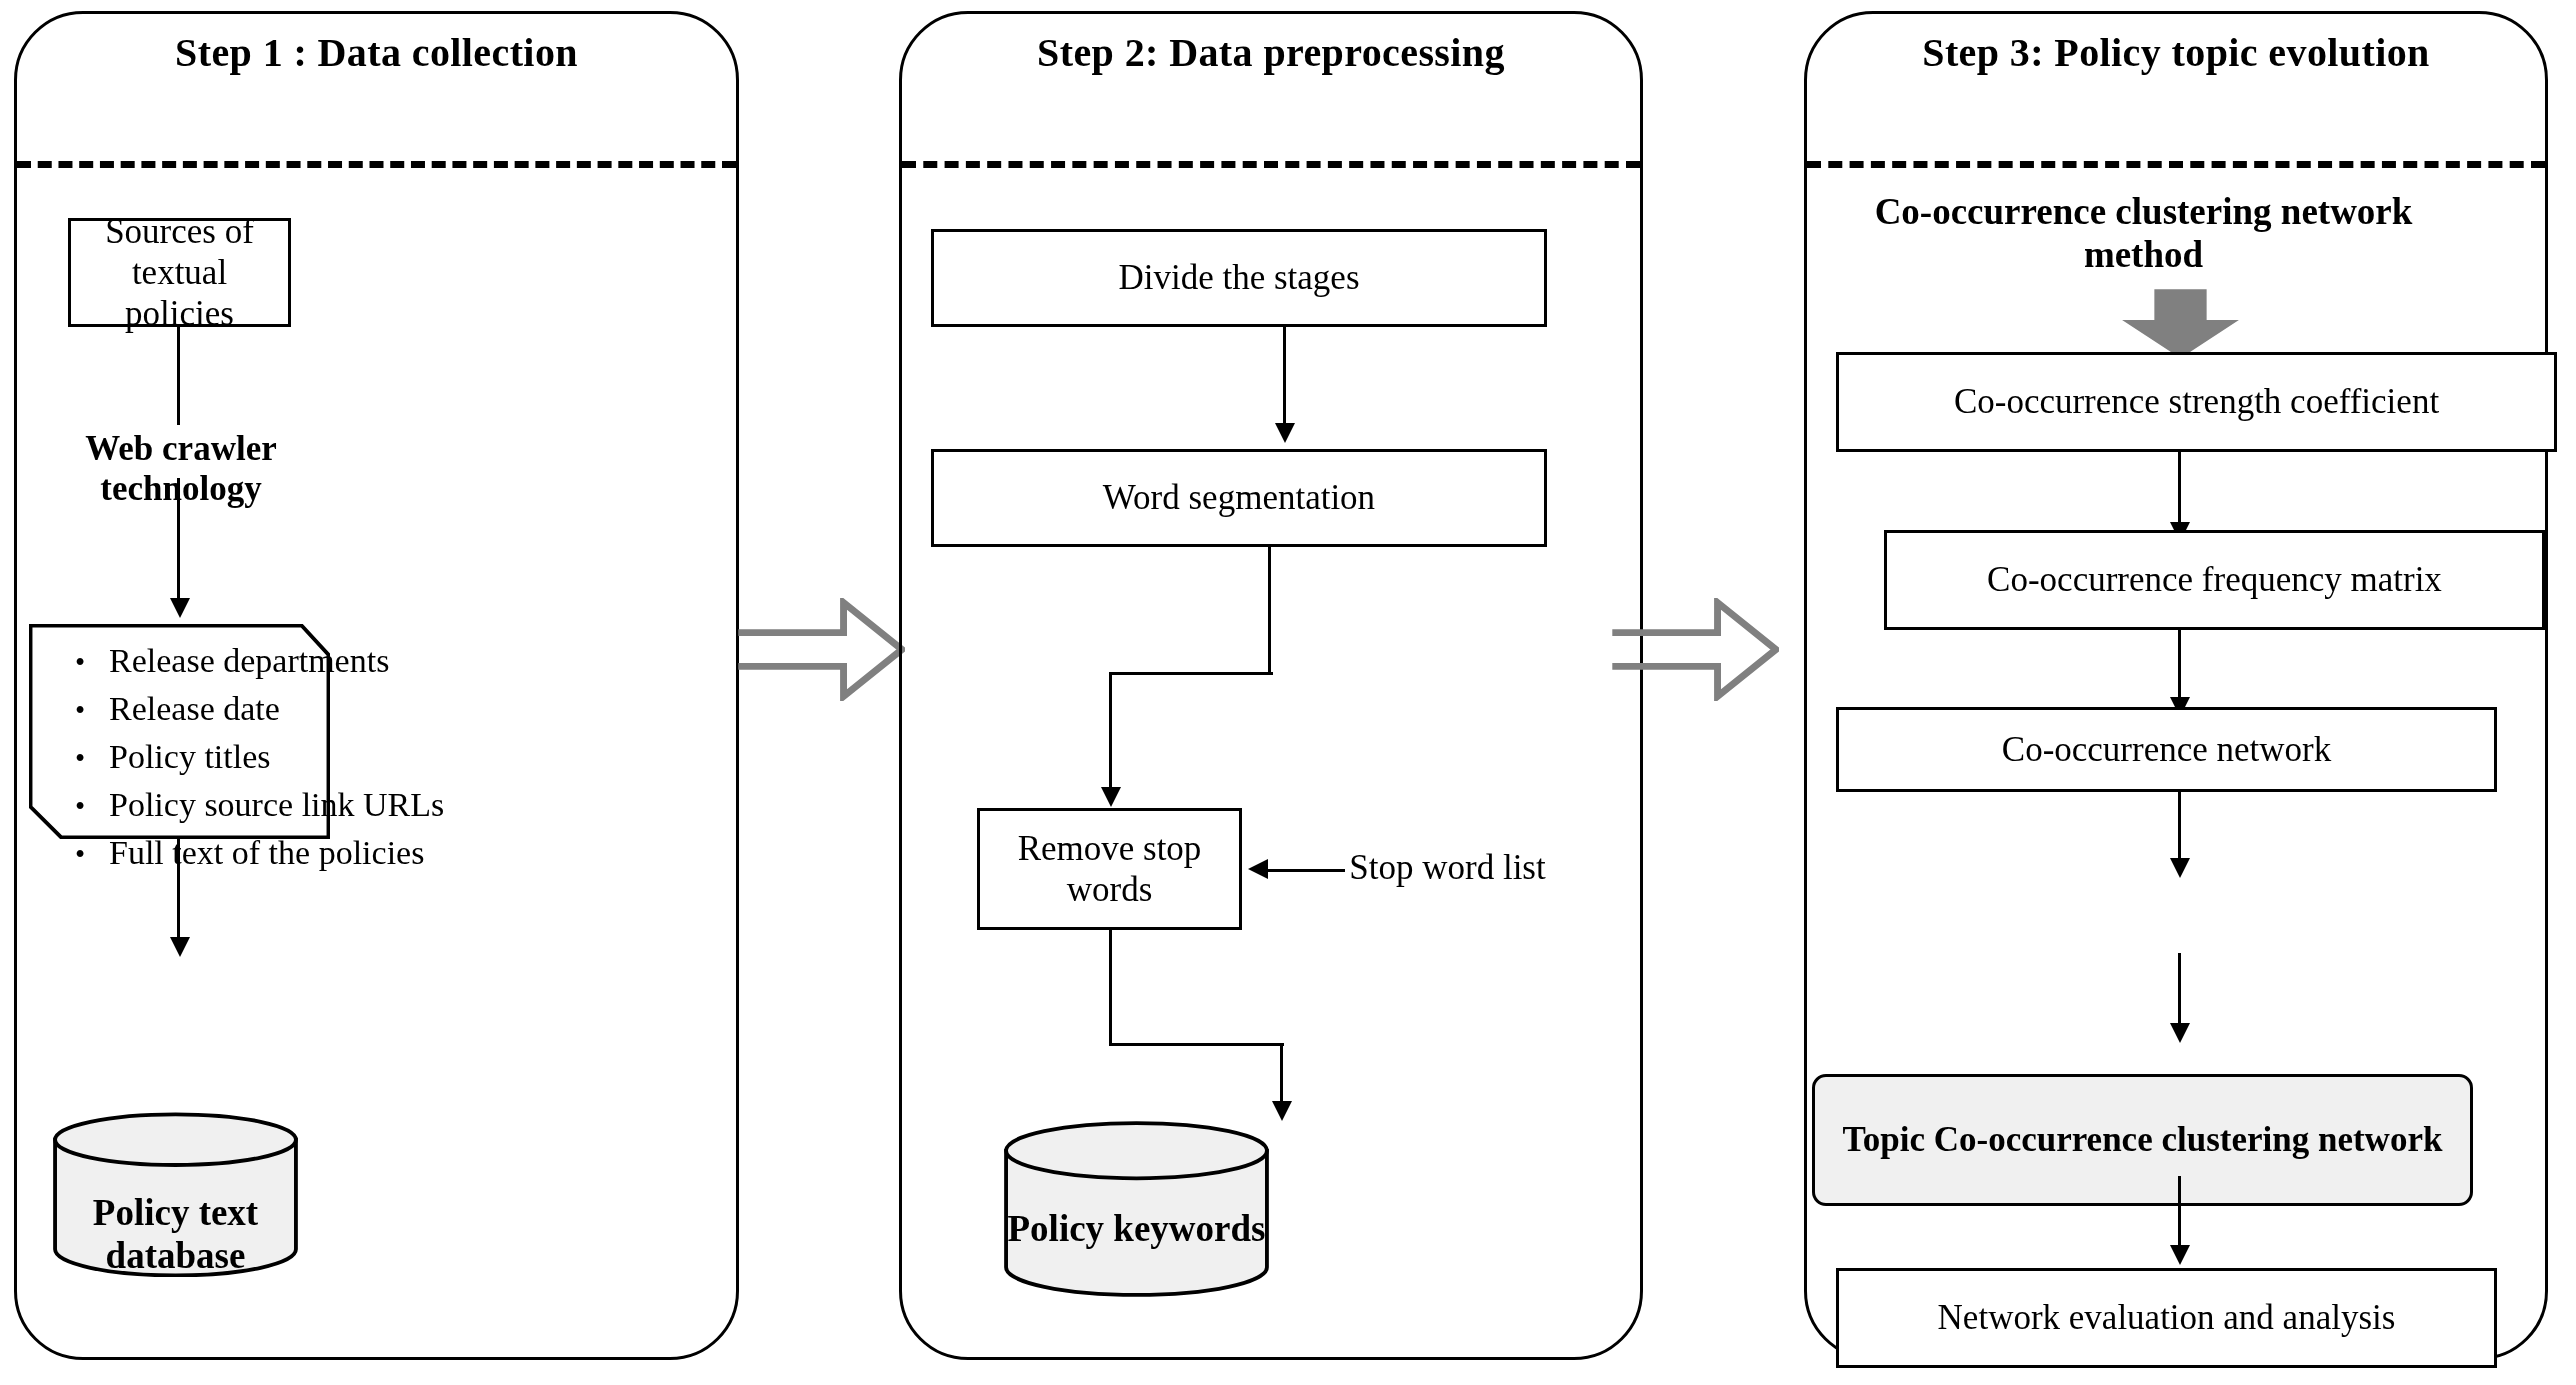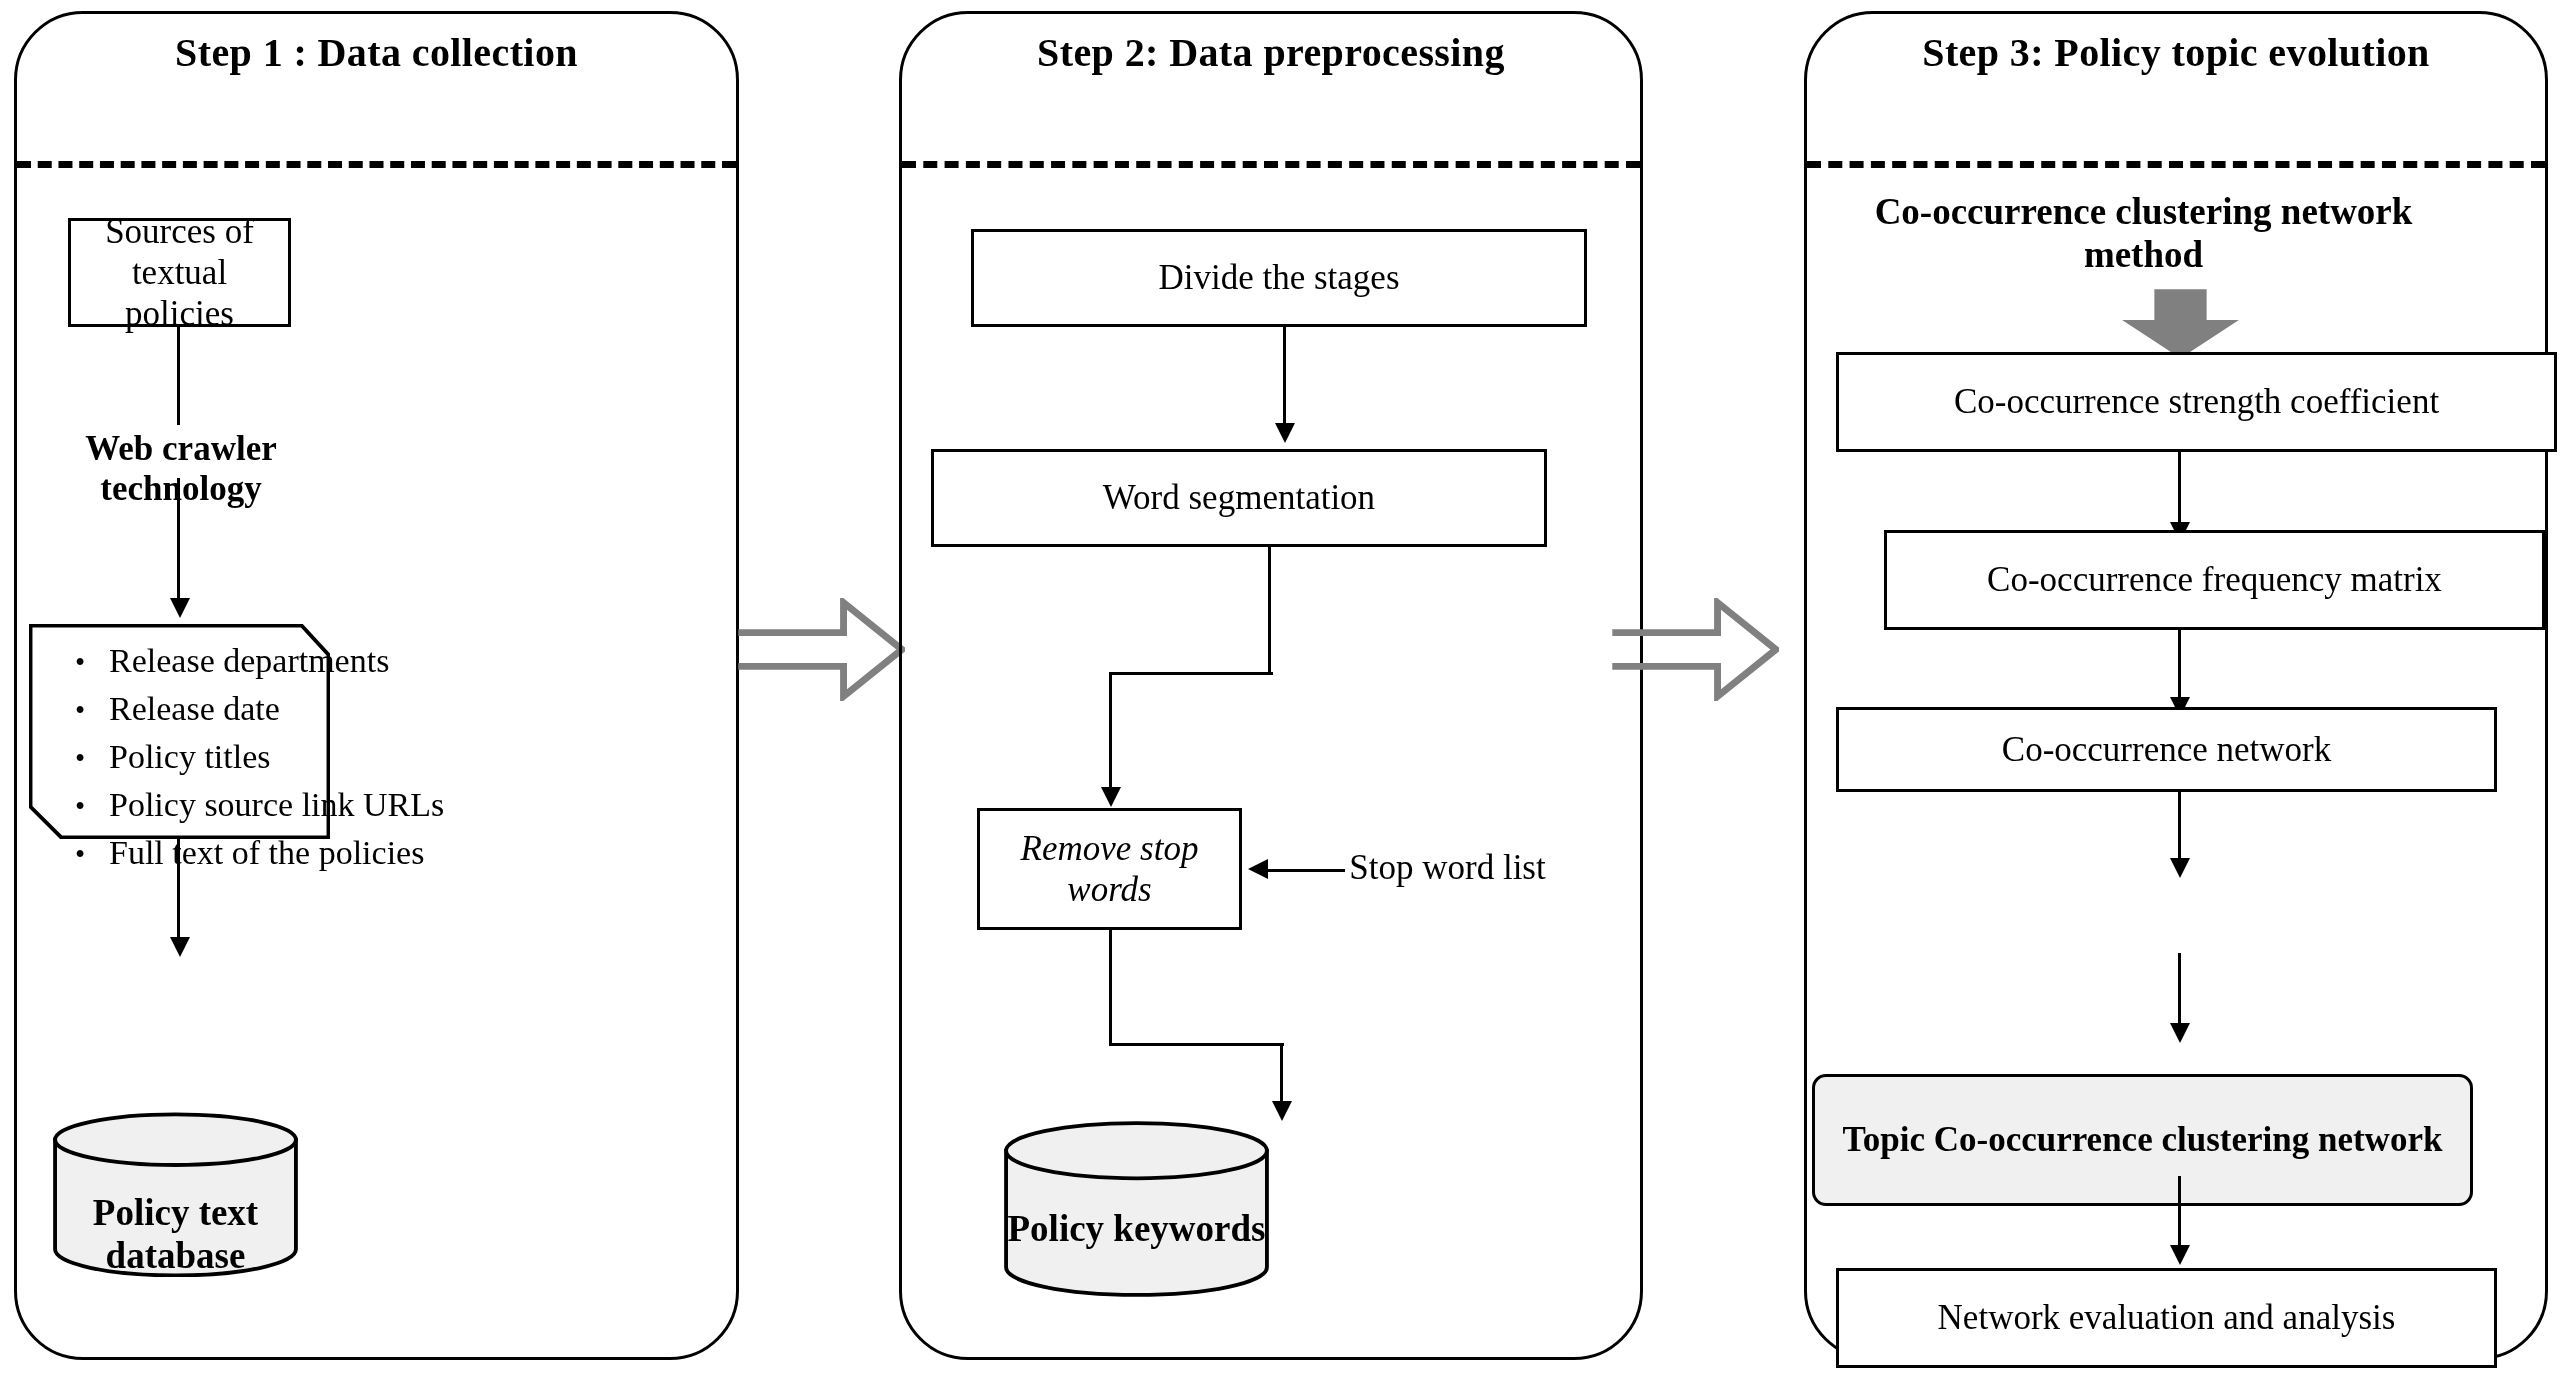--- a/index.html
+++ b/index.html
@@ -196,37 +196,37 @@
   <div class="block-arrow" style="left:736px; top:598px; width:169px; height:103px;">
     <svg width="169" height="103" viewBox="0 0 220 134">
       <path d="M 3 45 L 140 45 L 140 6 L 216 67 L 140 128 L 140 89 L 3 89" fill="none" stroke="#808080" stroke-width="9" stroke-linejoin="miter"></path>
     </svg>
   </div>
 
   <div class="panel" style="left:899px; top:10.8px; width:744px; height:1349px;"></div>
   <div class="panel-title" style="left:899px; top:29px; width:744px;">Step 2: Data preprocessing</div>
   <div class="dash-sep" style="left:902px; top:161px; width:738px;"></div>
 
-  <div class="node-box" style="left:931px; top:229px; width:616px; height:98px;margin-left:40px;">
+  <div class="node-box" style="left:931px; top:229px; width:616px; height:98px;">
     <span>Divide the stages</span>
   </div>
 
   <div class="vline" style="left:1283px; top:327px; height:97px;"></div>
   <div class="arrowhead-down" style="left:1275px; top:423px;"></div>
 
   <div class="node-box" style="left:931px; top:449px; width:616px; height:98px;">
     <span>Word segmentation</span>
   </div>
 
   <div class="vline" style="left:1268px; top:547px; height:127px;"></div>
   <div class="hline" style="left:1109px; top:672px; width:164px;"></div>
   <div class="vline" style="left:1109px; top:672px; height:117px;"></div>
   <div class="arrowhead-down" style="left:1101px; top:787px;"></div>
 
-  <div class="node-box" style="left:977px; top:808px; width:265px; height:122px;font-style:italic;">
+  <div class="node-box" style="left:977px; top:808px; width:265px; height:122px;">
     <span>Remove stop words</span>
   </div>
 
   <div class="plain-label" style="left:1347px; top:848px; width:201px;">Stop word list</div>
   <div class="hline" style="left:1268px; top:869px; width:77px;"></div>
   <div class="arrowhead-left" style="left:1248px; top:859px;"></div>
 
   <div class="vline" style="left:1109px; top:930px; height:115px;"></div>
   <div class="hline" style="left:1109px; top:1043px; width:175px;"></div>
   <div class="vline" style="left:1280px; top:1043px; height:60px;"></div>

